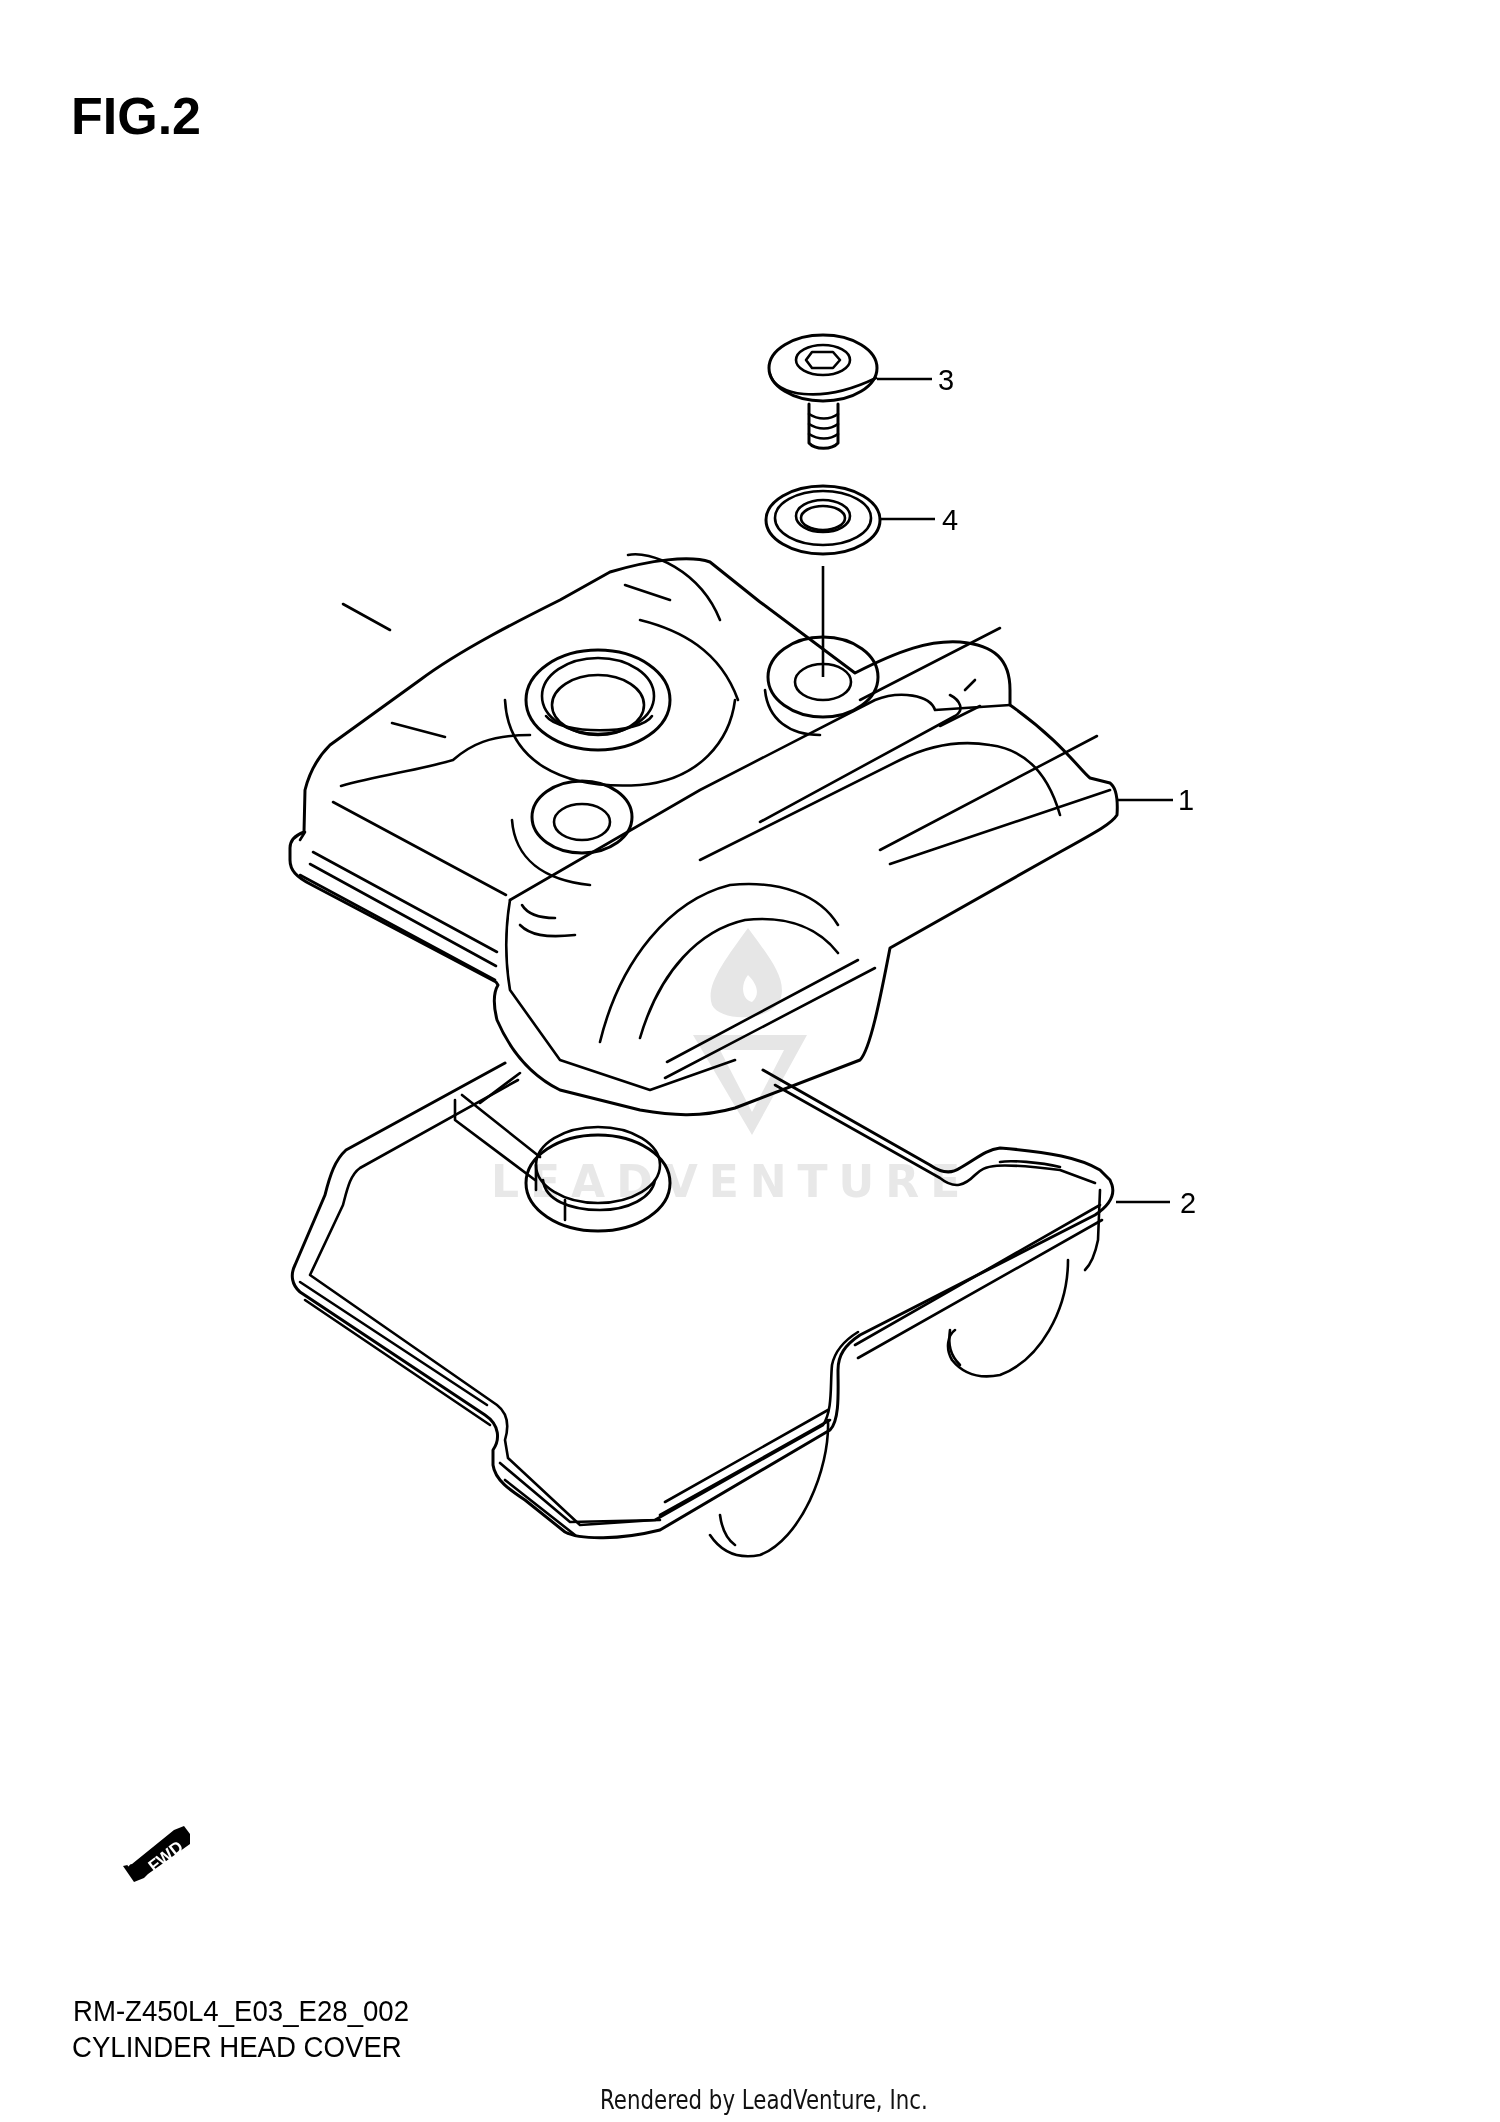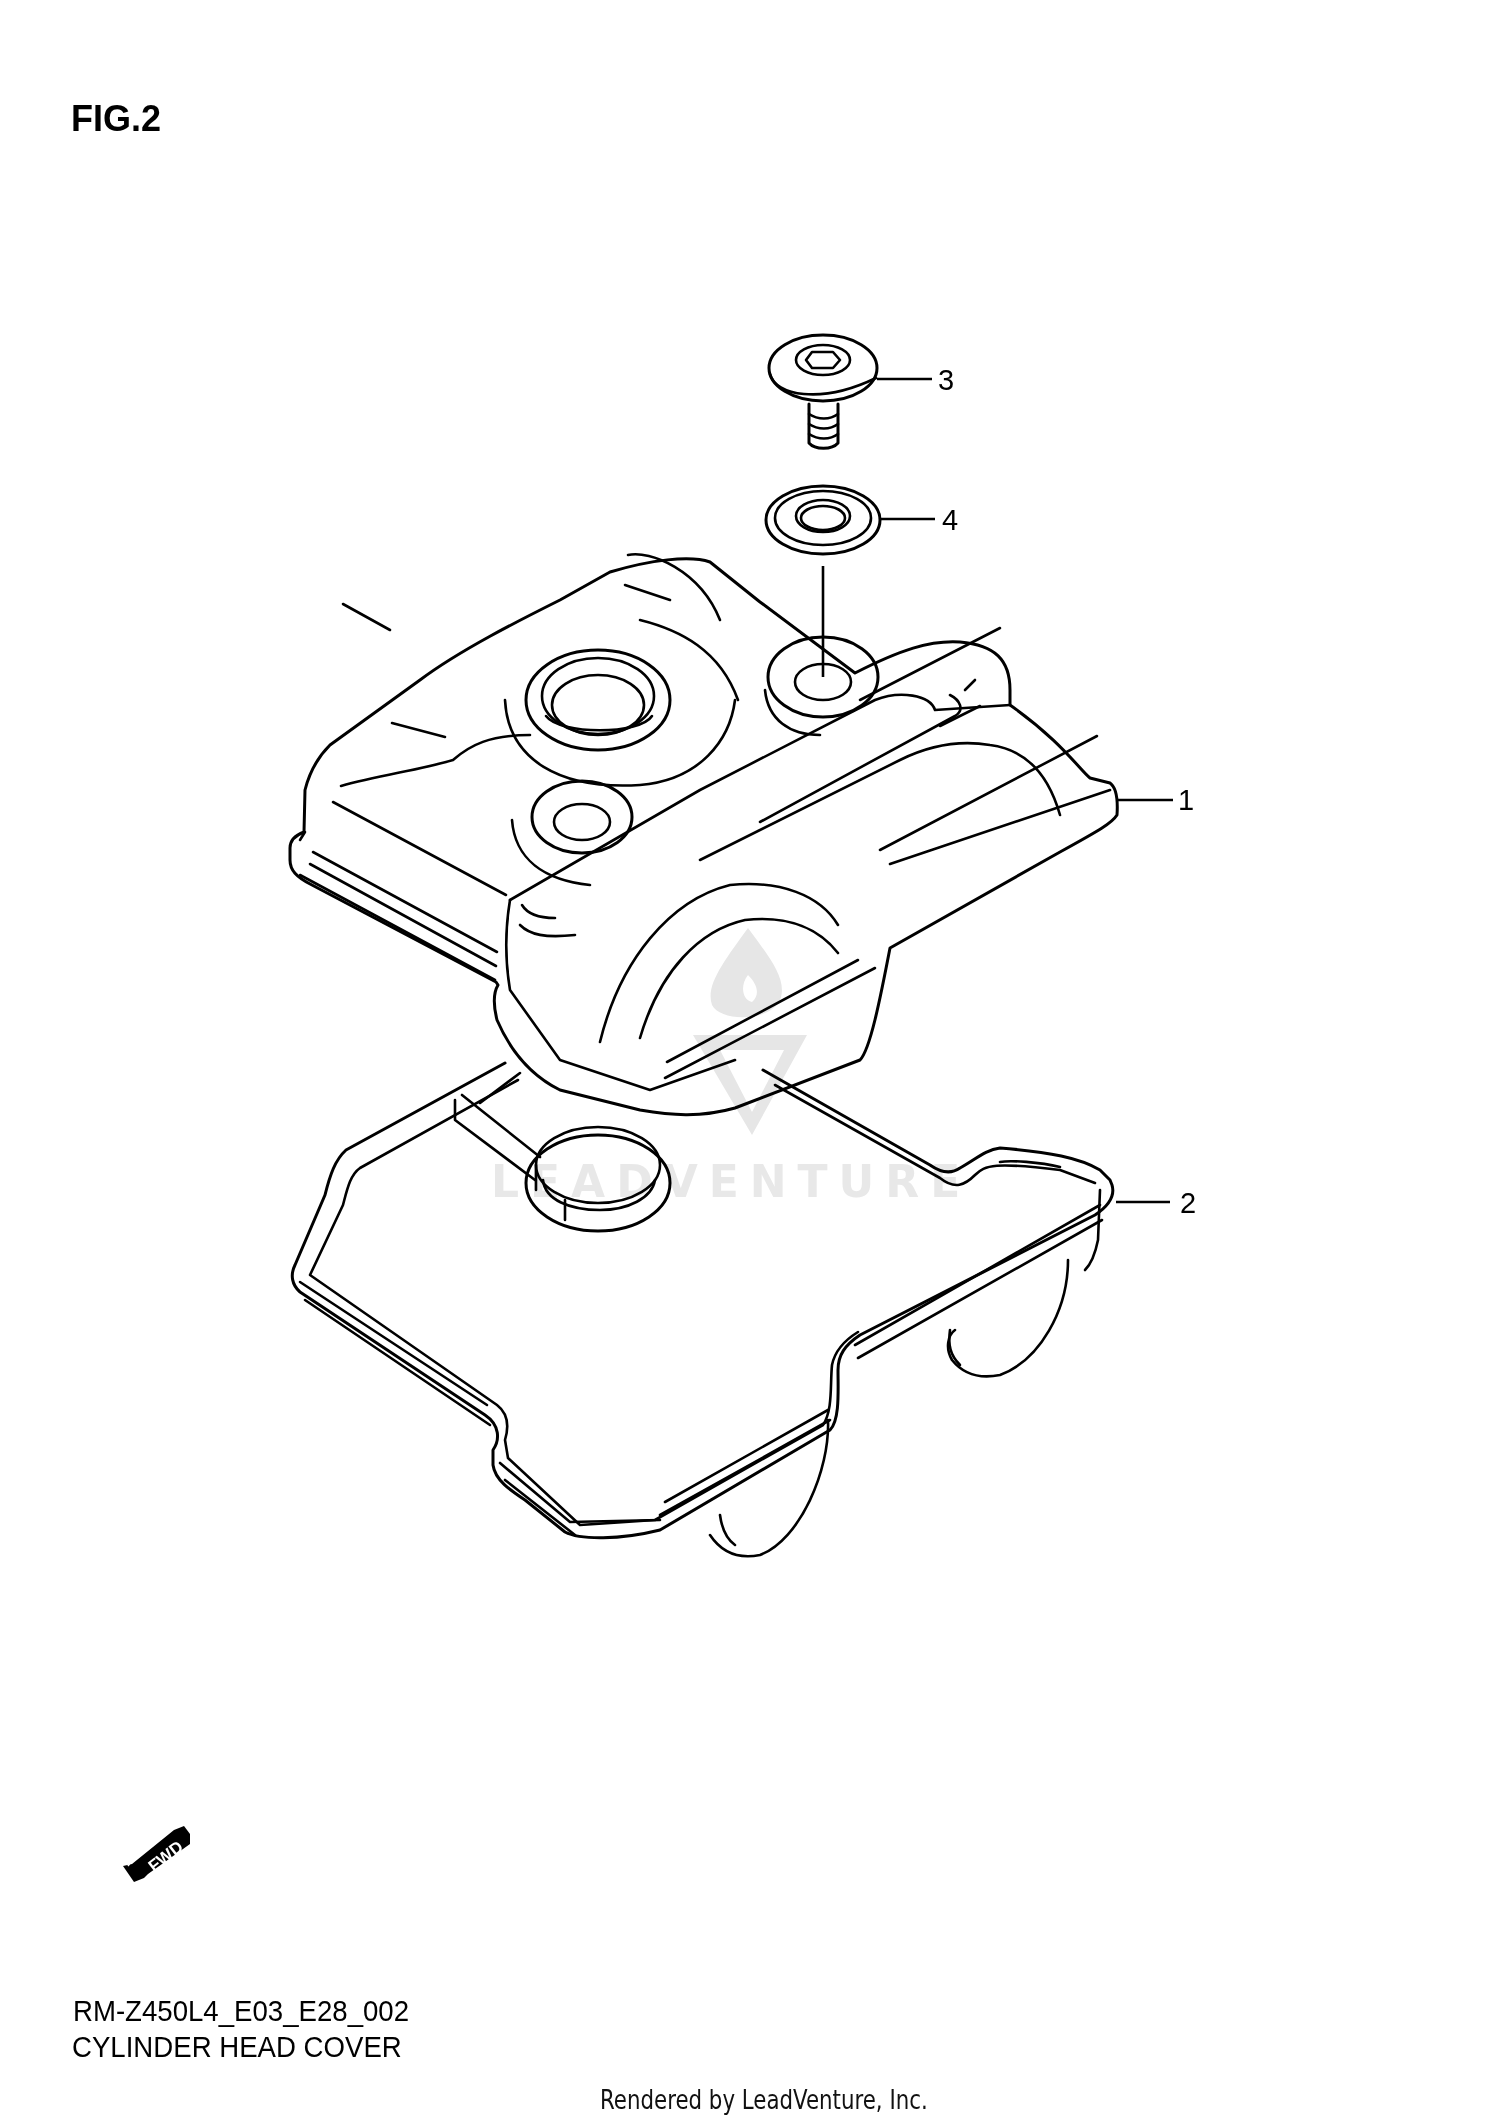--- a/index.html
+++ b/index.html
@@ -1,17 +1,17 @@
 <!DOCTYPE html>
 <html><head>
 <meta charset="utf-8">
 <style>
   html, body { margin:0; padding:0; background:#ffffff; }
   body { width:1500px; height:2122px; position:relative; overflow:hidden; font-family:"Liberation Sans", sans-serif; color:#000; }
-  .fig-title { position:absolute; left:71px; top:101px; font-size:36px; font-weight:bold; letter-spacing:0px; line-height:1; }
+  .fig-title { position:absolute; left:71px; top:90px; font-size:52px; font-weight:bold; letter-spacing:0px; line-height:1; }
   .diagram { position:absolute; left:0; top:0; width:1500px; height:2122px; }
   .callout { font-family:"Liberation Sans", sans-serif; font-size:29px; fill:#000; }
   .line { fill:none; stroke:#000; stroke-width:3; stroke-linecap:round; stroke-linejoin:round; }
   .thin { fill:none; stroke:#000; stroke-width:2.6; stroke-linecap:round; stroke-linejoin:round; }
   .leader { stroke:#000; stroke-width:2.6; }
   .wm { fill:#e6e6e6; }
   .wm-text { font-family:"DejaVu Sans", sans-serif; font-size:44px; fill:#e8e8e8; letter-spacing:11px; font-weight:bold; }
   .fwd { position:absolute; left:122px; top:1822px; width:72px; height:64px; }
   .part-code { position:absolute; left:73px; top:1996px; font-size:30px; line-height:1; transform:scaleX(0.92); transform-origin:left top; }
   .part-name { position:absolute; left:72px; top:2032px; font-size:30px; line-height:1; transform:scaleX(0.92); transform-origin:left top; }

